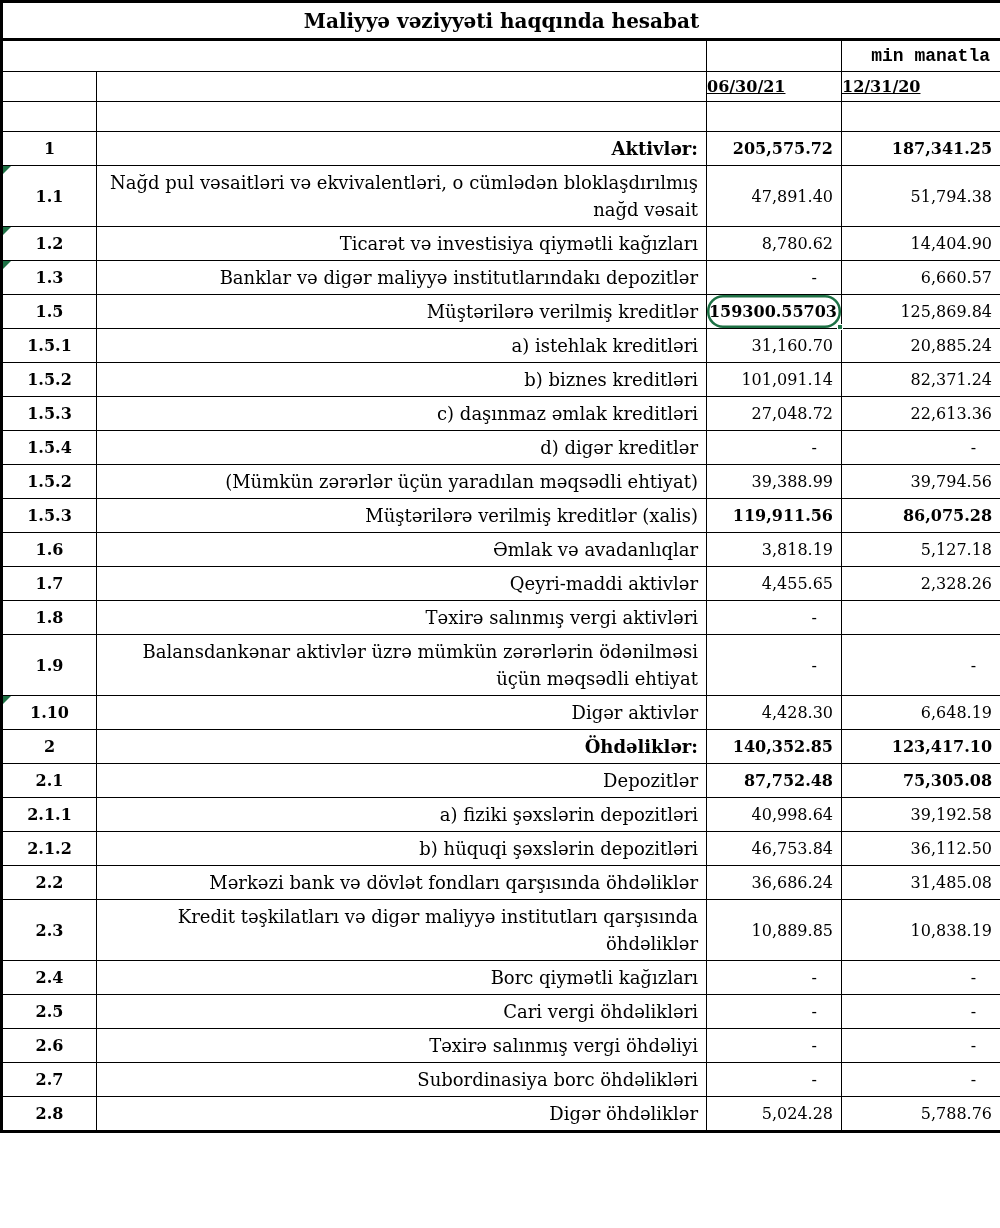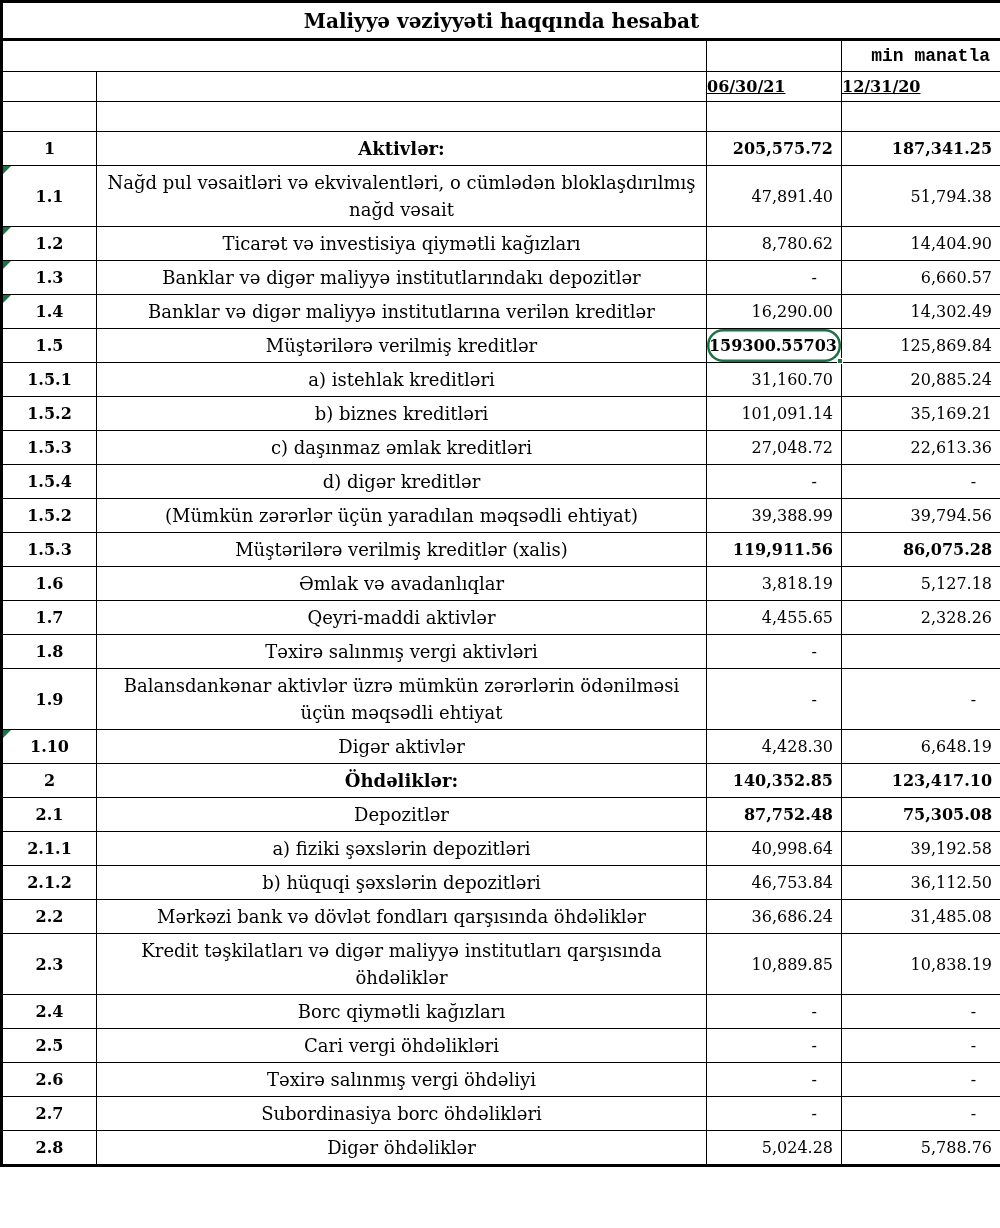--- a/index.html
+++ b/index.html
@@ -58,21 +58,21 @@
   .spacer td { height: 30px; }
   .num {
     font-weight: bold;
     font-size: 16px;
     text-align: center;
     position: relative;
     height: 32px;
   }
   .desc {
     font-size: 18px;
-    text-align: center;
+    text-align: right;
     padding: 3px 8px;
     line-height: 27px;
   }
   .val {
     font-size: 16px;
     text-align: right;
     padding-right: 8px;
   }
   .b { font-weight: bold; }
   .dash { padding-right: 24px; }
@@ -149,42 +149,36 @@
         <td class="val">8,780.62</td>
         <td class="val">14,404.90</td>
       </tr>
       <tr>
         <td class="num">1.3<span class="tri"></span></td>
         <td class="desc">Banklar və digər maliyyə institutlarındakı depozitlər</td>
         <td class="val dash">-</td>
         <td class="val">6,660.57</td>
       </tr>
       <tr>
-        <td class="num">1.4<span class="tri"></span></td>
-        <td class="desc">Banklar və digər maliyyə institutlarına verilən kreditlər</td>
-        <td class="val">16,290.00</td>
-        <td class="val">14,302.49</td>
-      </tr>
-      <tr>
         <td class="num">1.5</td>
         <td class="desc">Müştərilərə verilmiş kreditlər</td>
         <td class="val sel">159300.55703<span class="handle"></span></td>
         <td class="val">125,869.84</td>
       </tr>
       <tr>
         <td class="num">1.5.1</td>
         <td class="desc">a) istehlak kreditləri</td>
         <td class="val">31,160.70</td>
         <td class="val">20,885.24</td>
       </tr>
       <tr>
         <td class="num">1.5.2</td>
         <td class="desc">b) biznes kreditləri</td>
         <td class="val">101,091.14</td>
-        <td class="val">35,169.21</td>
+        <td class="val">82,371.24</td>
       </tr>
       <tr>
         <td class="num">1.5.3</td>
         <td class="desc">c) daşınmaz əmlak kreditləri</td>
         <td class="val">27,048.72</td>
         <td class="val">22,613.36</td>
       </tr>
       <tr>
         <td class="num">1.5.4</td>
         <td class="desc">d) digər kreditlər</td>

